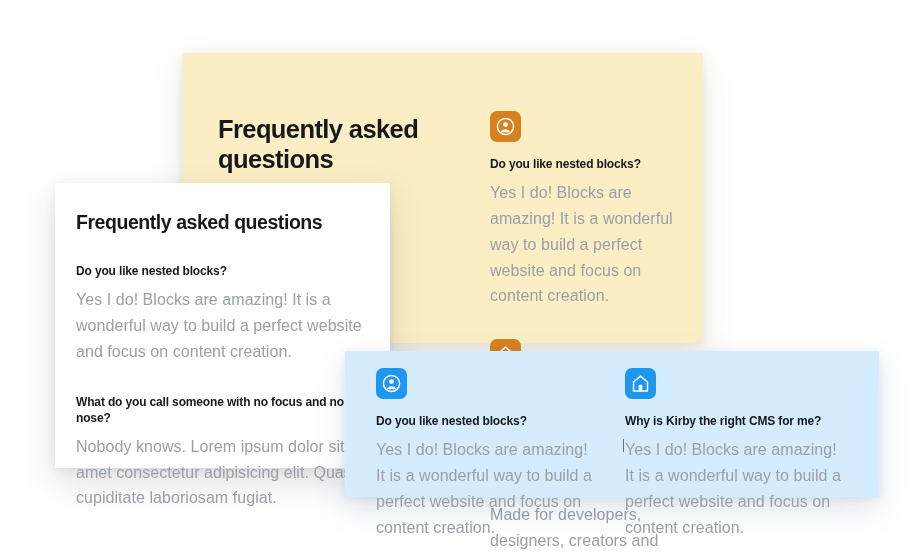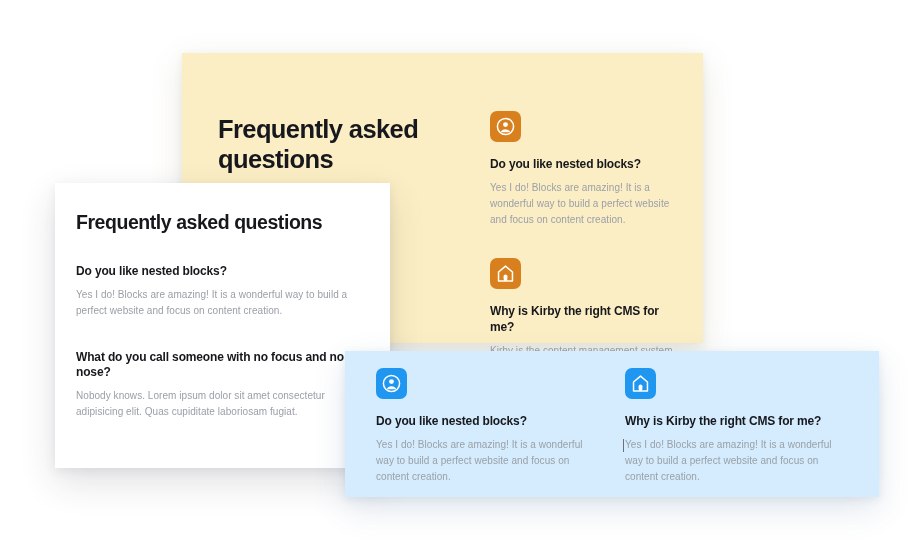--- a/index.html
+++ b/index.html
@@ -108,21 +108,21 @@
   .faq-q {
     margin: 0 0 7px 0;
     font-size: 12px;
     line-height: 1.32;
     font-weight: 700;
     letter-spacing: -0.15px;
     color: #16181d;
   }
   .faq-a {
     margin: 0;
-    font-size: 10px;
+    font-size: 16px;
     line-height: 1.62;
     color: #9aa0a8;
     letter-spacing: 0.05px;
   }
   .faq-a.has-caret { position: relative; }
   .faq-a.has-caret::before {
     content: "";
     position: absolute;
     left: -2px;
     top: 2px;

